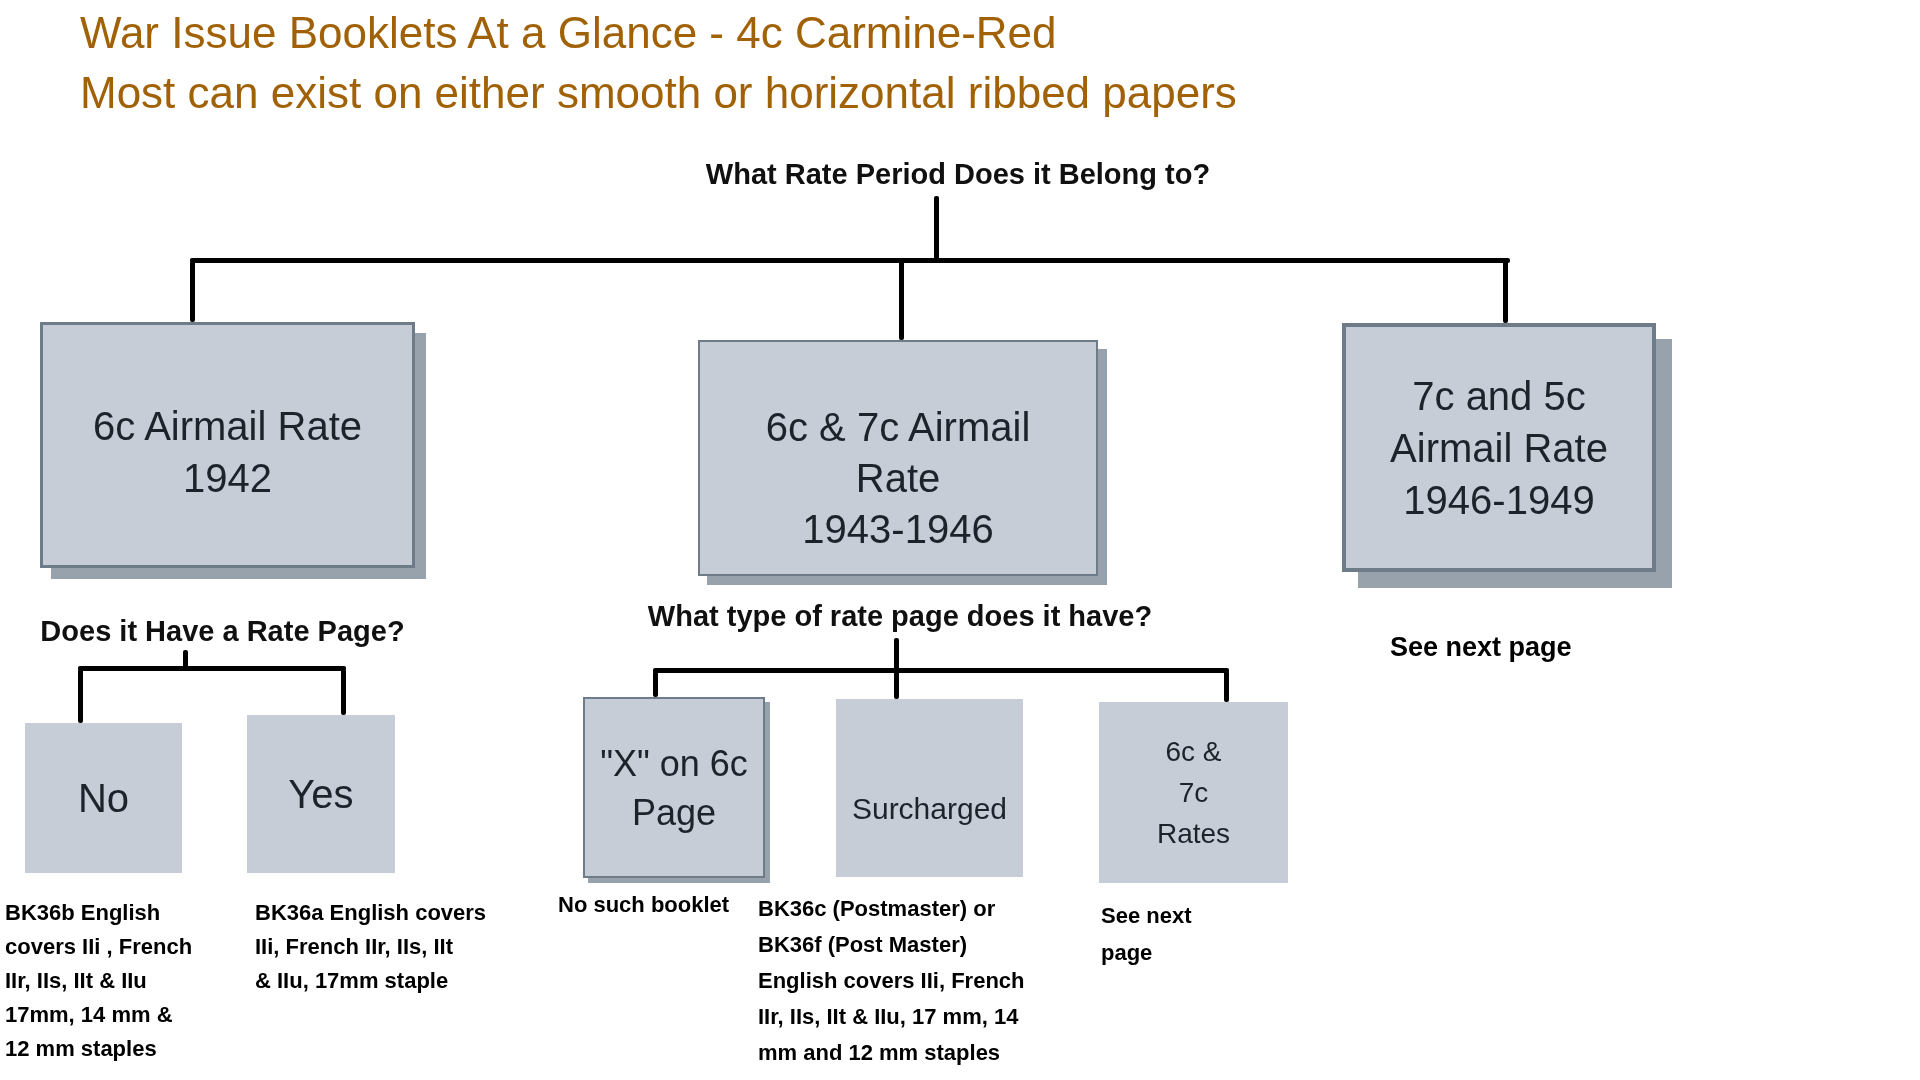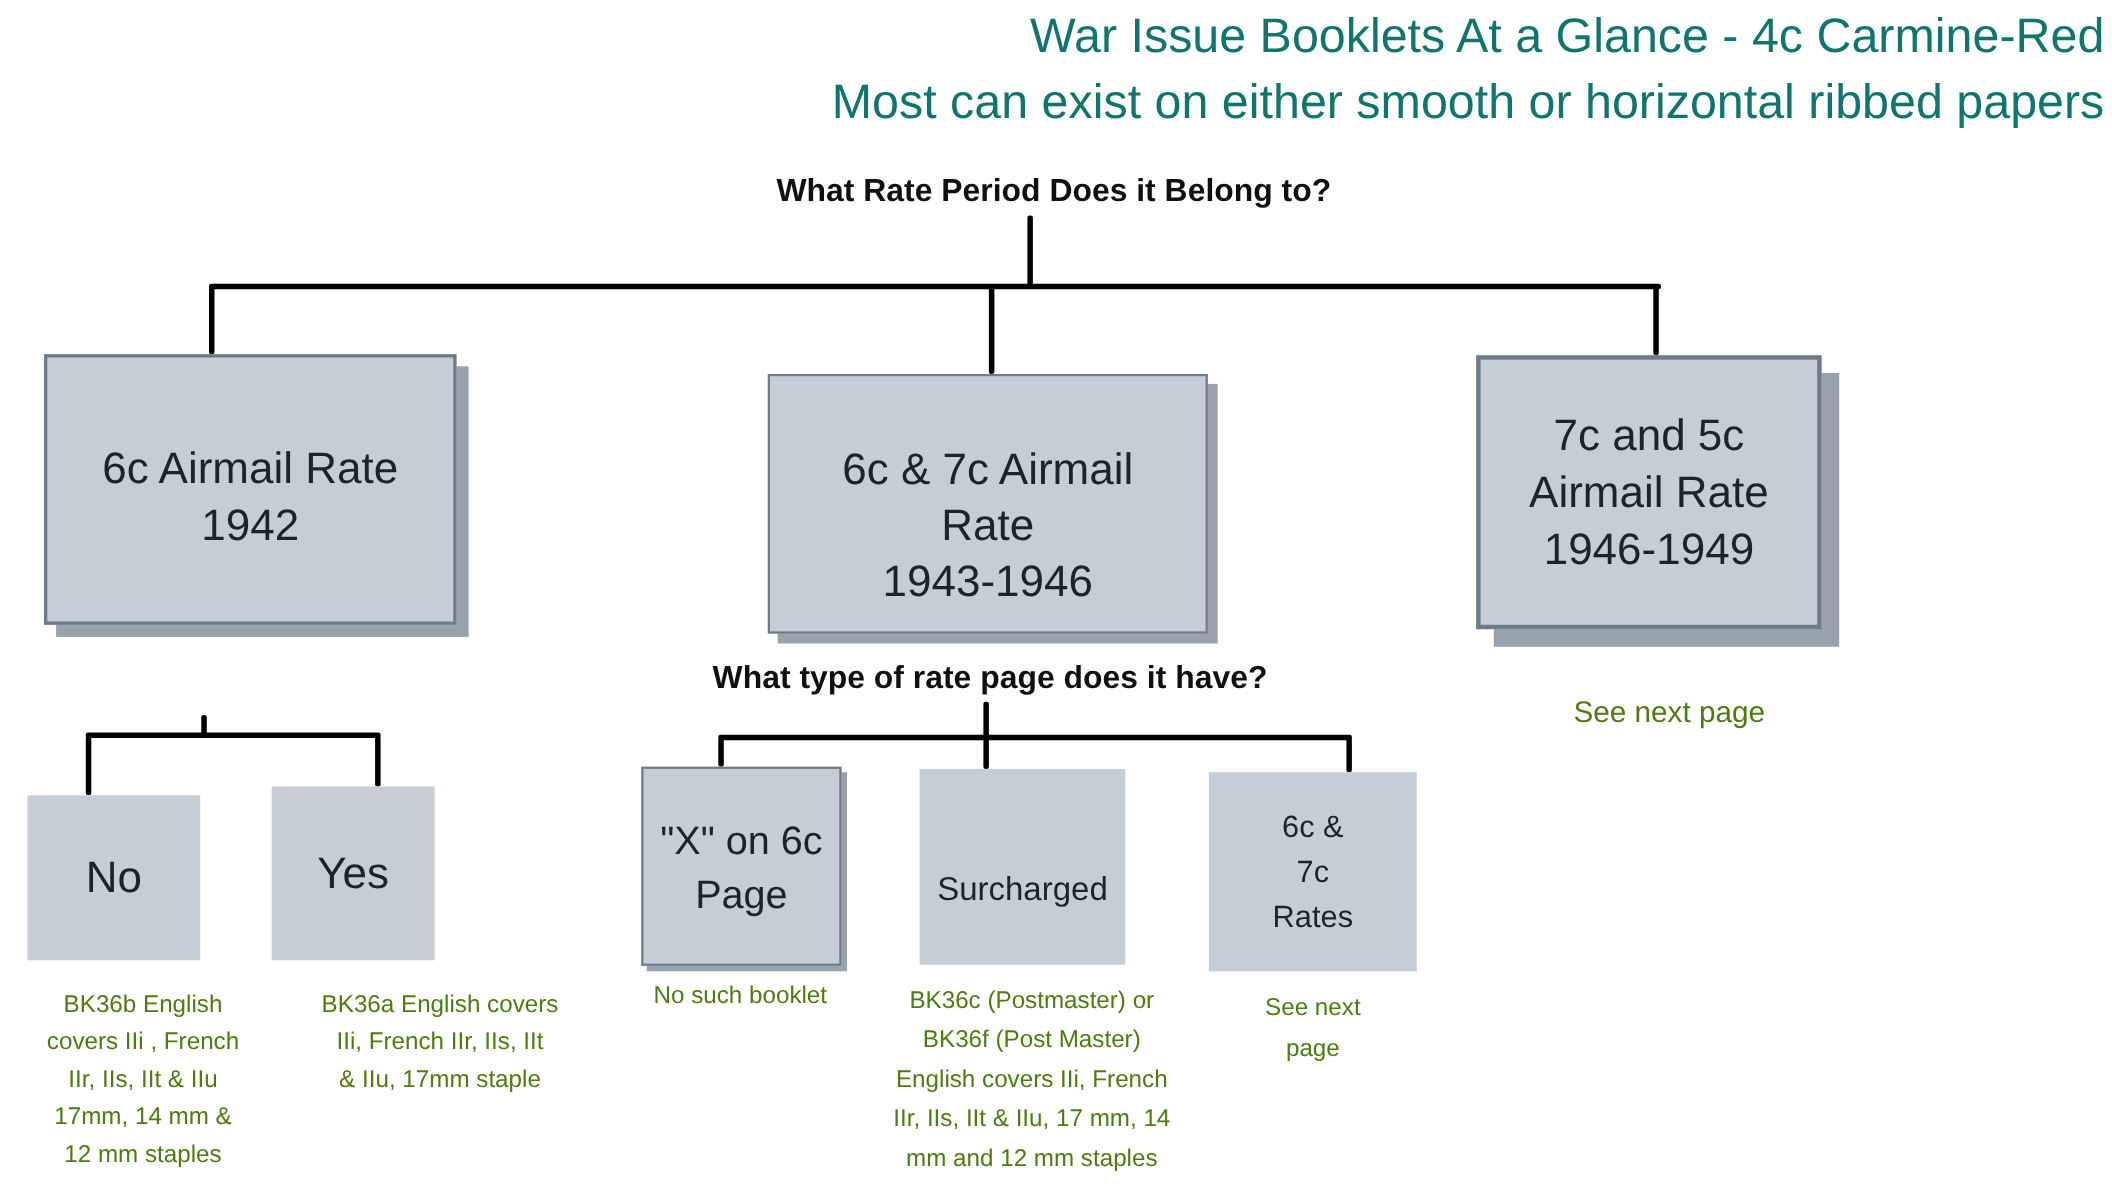--- a/index.html
+++ b/index.html
@@ -12,24 +12,24 @@
     color: #111;
     overflow: hidden;
     --box-fill: #c6cdd7;
     --box-border: #6e7b89;
     --box-shadow: #98a2ad;
     --connector: #000000;
     --text-dark: #1c232b;
   }
   .abs { position: absolute; }
   .title-line {
-    left: 93px; width: 1820px;
-    text-align: right;
+    left: 80px; width: 1820px;
+    text-align: left;
     font-size: 44px;
-    color: #0f766e;
+    color: #a16207;
     white-space: nowrap;
   }
   .question {
     font-weight: bold;
     font-size: 29px;
     color: #101010;
     text-align: center;
     white-space: nowrap;
   }
   .vline { background: var(--connector); width: 5px; border-radius: 2px; }
@@ -41,23 +41,22 @@
     justify-content: center;
     text-align: center;
   }
   .node .box-label {
     white-space: pre-line;
     font-weight: 300;
     color: var(--text-dark);
   }
   .bordered { border: 3px solid var(--box-border); }
   .annotation {
-    font-weight: normal;
-    color: #4d7c0f;
-    text-align: center;
+    font-weight: bold;
+    color: #000000;
     white-space: pre-line;
     font-size: 22px;
     line-height: 34px;
   }
 </style>
 </head>
 <body>
 
 <div id="canvas" style="--box-fill: #c6cdd7; --box-border: #6e7b89; --box-shadow: #98a2ad; --connector: #000000; --text-dark: #1c232b;">
 
@@ -84,20 +83,21 @@
   </div>
 
   <div class="abs node bordered" style="left:1342px; top:323px; width:306px; height:241px; border-width:4px; box-shadow:16px 16px 0 var(--box-shadow);">
     <span class="box-label" style="font-size:40px; line-height:52px;">7c and 5c
 Airmail Rate
 1946-1949</span>
   </div>
 
   <div class="abs annotation" style="left:1390px; top:630px; width:255px; font-size:27px;">See next page</div>
 
+  <div class="abs question" style="left:0px; top:615px; width:445px;">Does it Have a Rate Page?</div>
   <div class="abs vline" style="left:183px; top:650px; height:20px;"></div>
   <div class="abs hline" style="left:78px; top:666px; width:268px;"></div>
   <div class="abs vline" style="left:78px; top:669px; height:54px;"></div>
   <div class="abs vline" style="left:341px; top:669px; height:46px;"></div>
 
   <div class="abs node" style="left:25px; top:723px; width:157px; height:150px;">
     <span class="box-label" style="font-size:40px;">No</span>
   </div>
   <div class="abs node" style="left:247px; top:715px; width:148px; height:158px;">
     <span class="box-label" style="font-size:40px;">Yes</span>

